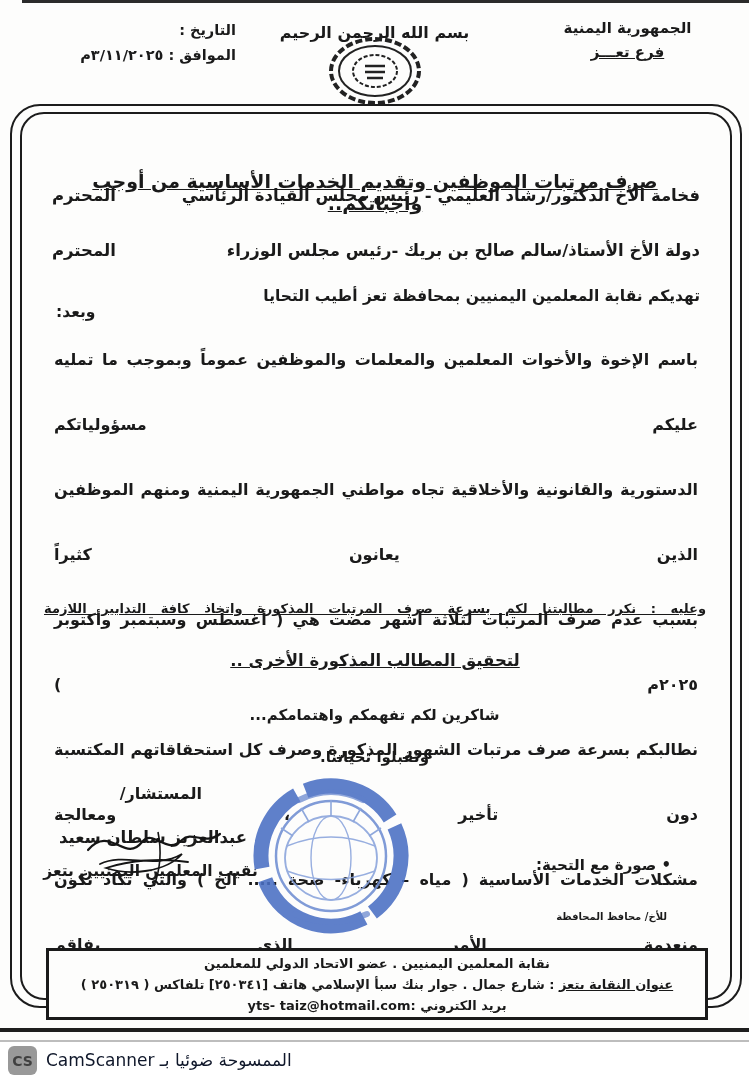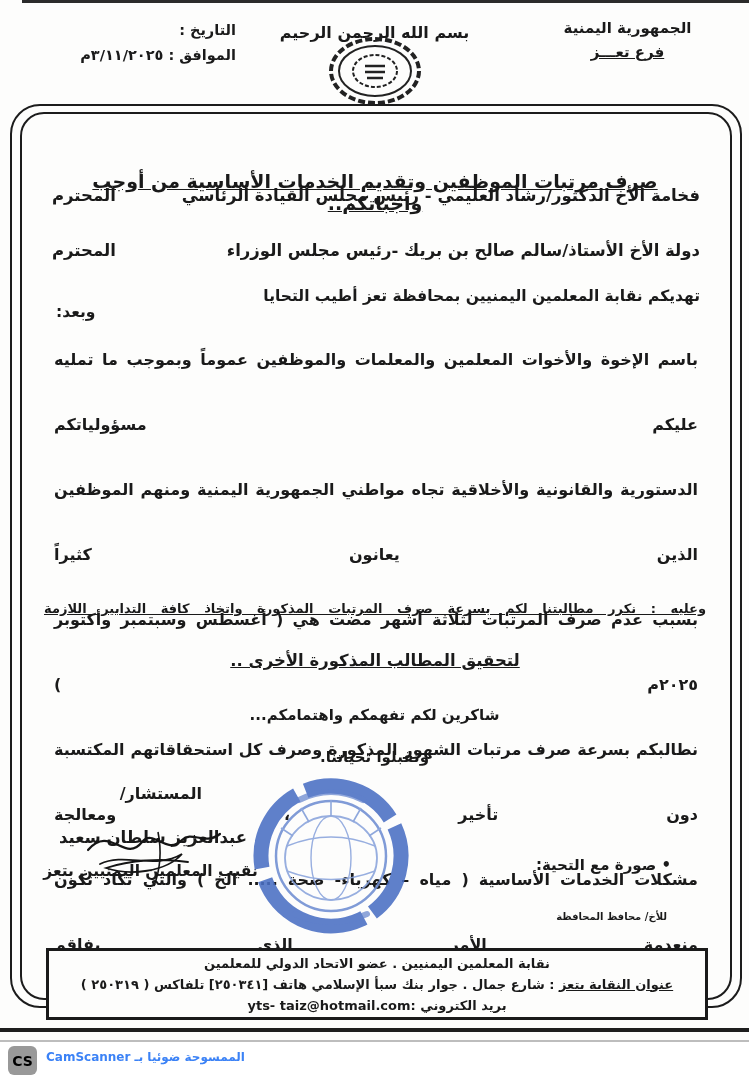--- a/index.html
+++ b/index.html
@@ -49,26 +49,26 @@
   
   .addr-box{
     top:948px;left:46px;width:656px;height:66px;background:#fdfdfc;
     border:3px solid #1a1a1a;display:flex;flex-direction:column;justify-content:center;
     text-align:center;font-size:13px;line-height:21px;z-index:5;
   }
   
   .cs-bar{top:1042px;left:0;width:749px;height:38px;background:#ffffff;direction:ltr;}
   .cs-icon{
     position:absolute;top:4px;left:8px;width:29px;height:29px;border-radius:6px;
-    background:#999999;color:#000000;font-size:14px;font-weight:700;
+    background:#999999;color:#404040;font-size:14px;font-weight:700;
     display:flex;align-items:center;justify-content:center;
     font-family:"DejaVu Sans",sans-serif;
   }
   .cs-text{
-    position:absolute;top:8px;left:46px;color:#3b82f6;font-size:12px;direction:rtl;font-weight:bold;
+    position:absolute;top:8px;left:46px;color:#0f172a;font-size:17px;direction:rtl;
   }
 </style>
 </head>
 <body>
 
 <div class="page">
 
   <div class="abs edge-top"></div>
 
   <div class="abs basmala b">بسم الله الرحمن الرحيم</div>

